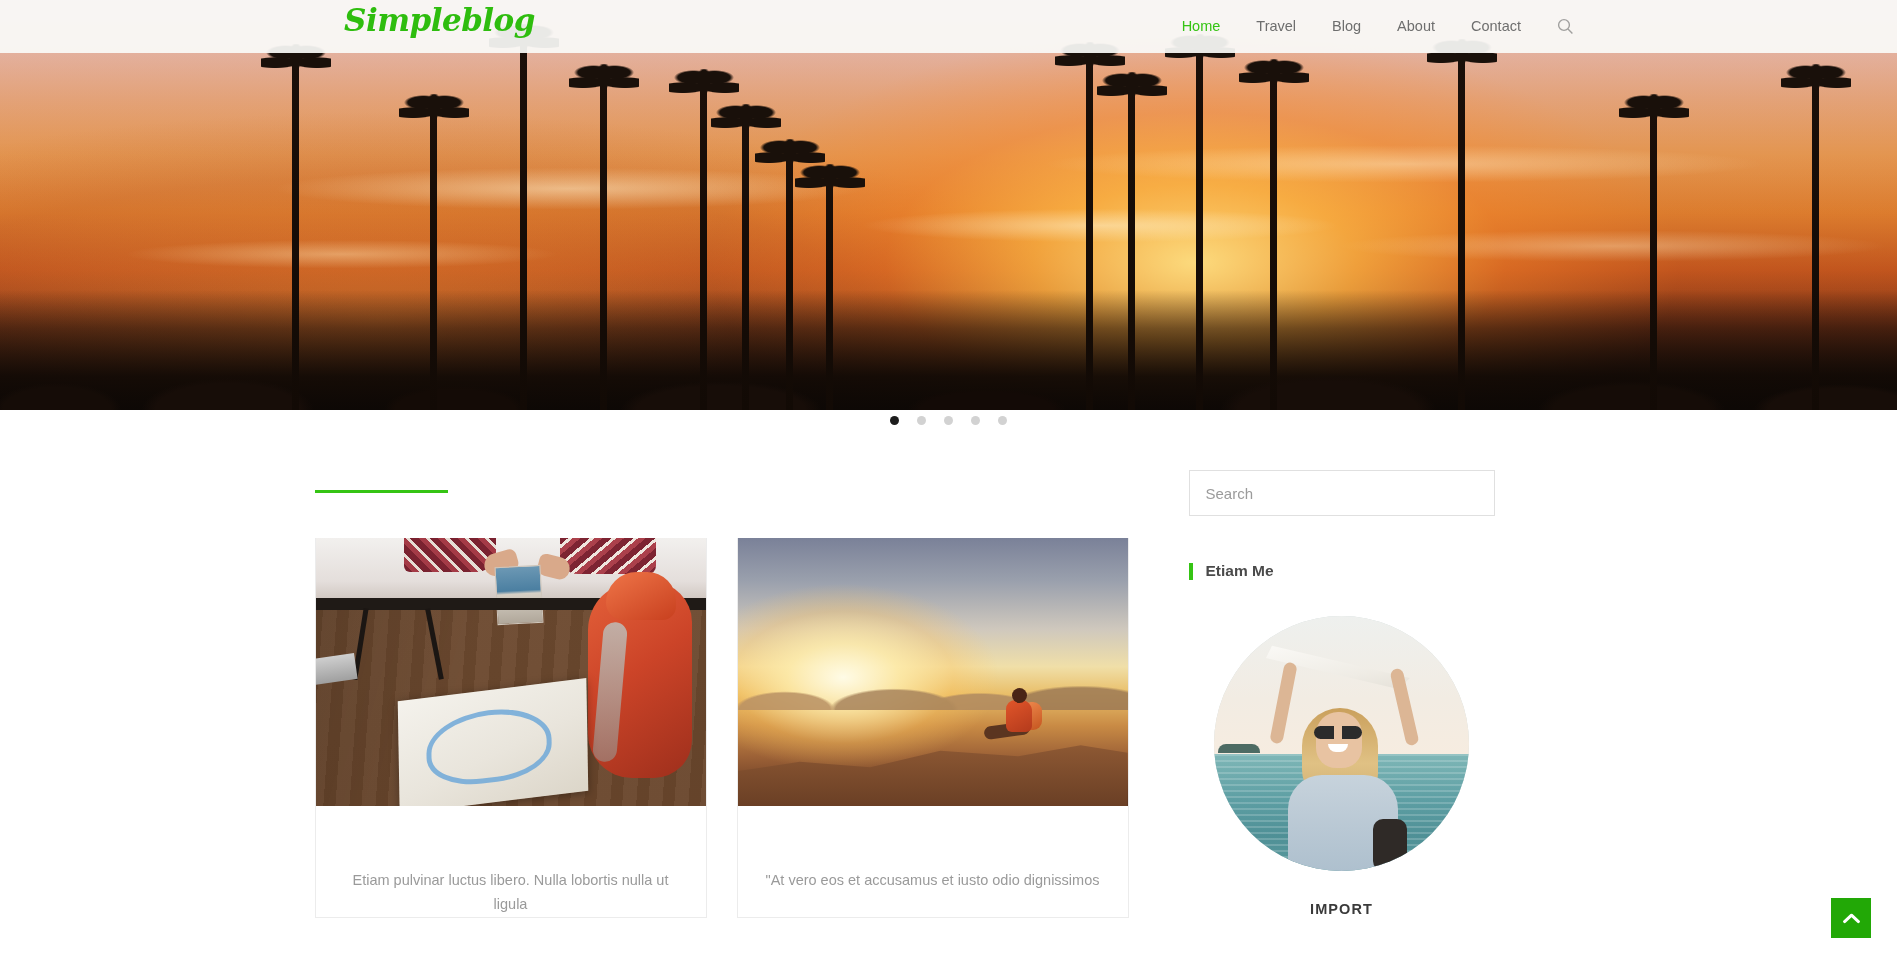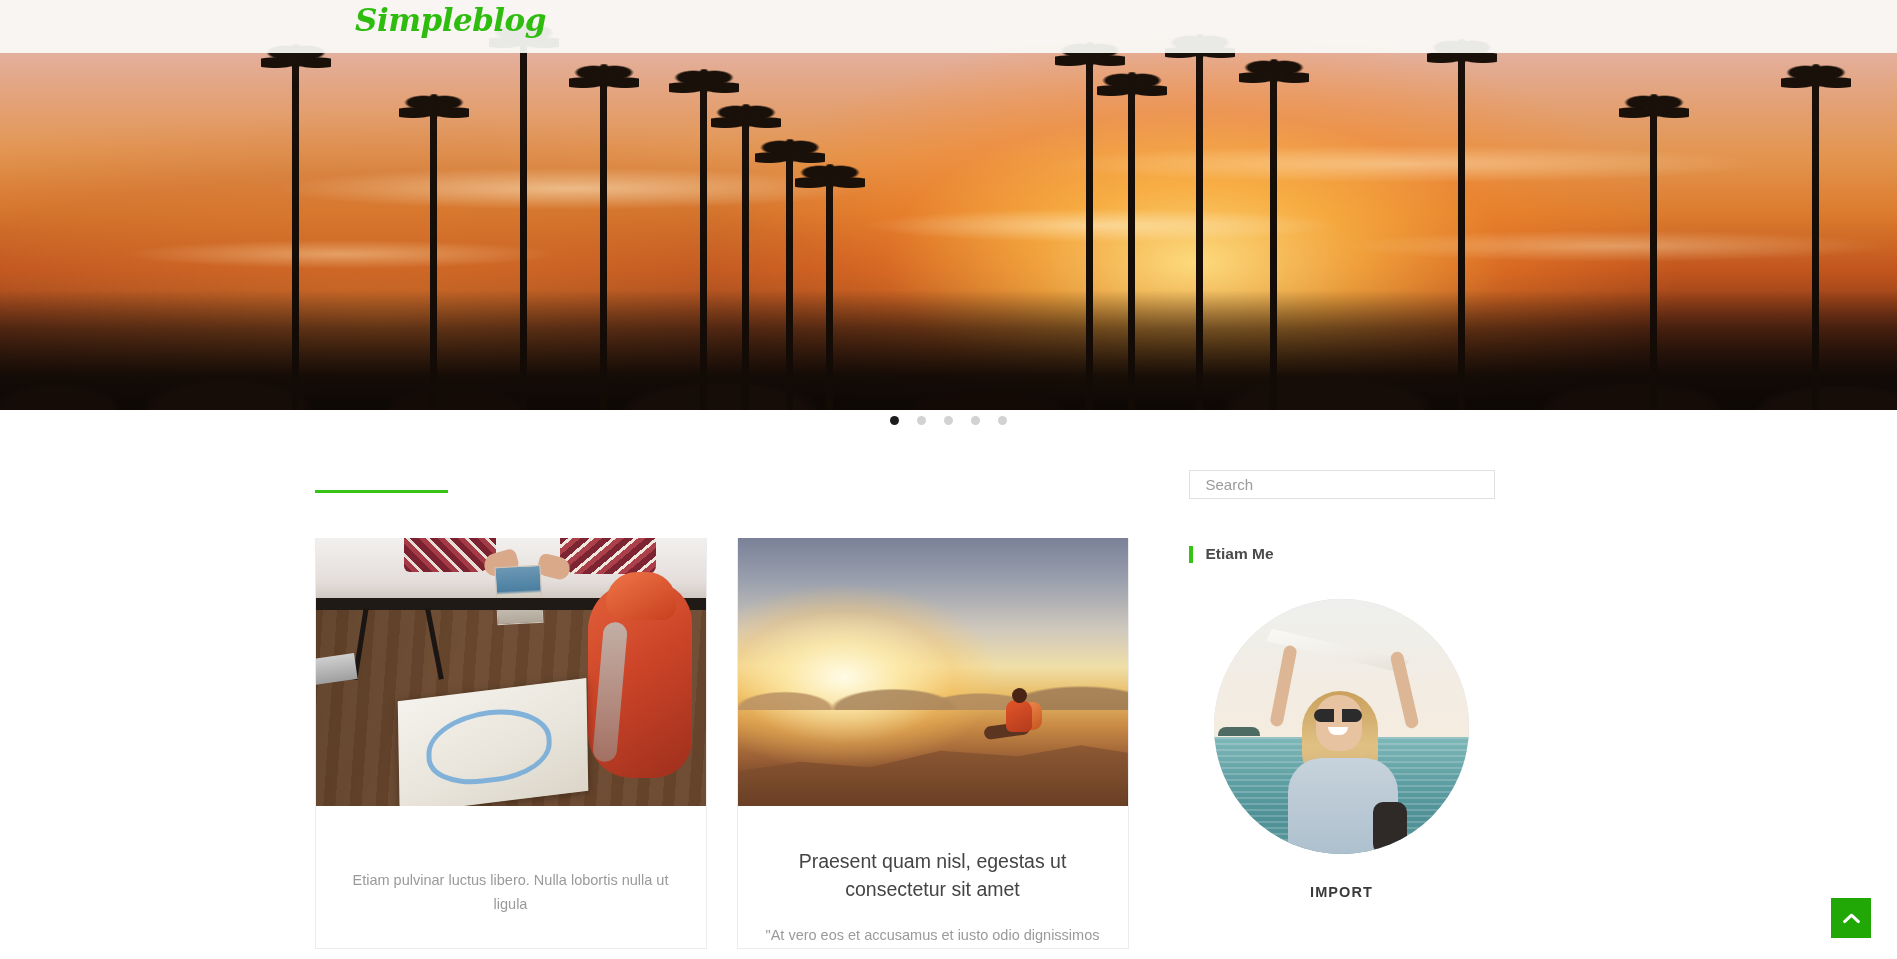--- a/index.html
+++ b/index.html
@@ -118,21 +118,21 @@
     top: 0; left: 0;
     width: 1897px;
     height: 53px;
     background: rgba(250,250,248,0.93);
     z-index: 40;
     display: flex;
     align-items: center;
   }
   .logo {
     position: absolute;
-    left: 355px;
+    left: 344px;
     top: 2px;
     font-family: "DejaVu Serif", serif;
     font-style: italic;
     font-weight: bold;
     font-size: 31px;
     letter-spacing: -0.5px;
     color: #2ebd0e;
     text-decoration: none;
     white-space: nowrap;
   }
@@ -289,21 +289,21 @@
   .post-excerpt {
     margin-top: 21px;
     font-size: 14.5px;
     color: #9a9a9a;
     line-height: 1.65;
   }
 
   
   .search-box {
     width: 306px;
-    height: 29px;
+    height: 46px;
     border: 1px solid #e0e0e0;
     background: #fff;
     padding: 12px 16px;
     font-size: 15px;
     color: #14532d;
     font-family: "Liberation Sans", sans-serif;
     outline: none;
   }
   .search-box::placeholder { color: #9b9b9b; }
 
@@ -472,20 +472,33 @@
   <div class="slider-dots">
     <span class="dot active"></span>
     <span class="dot"></span>
     <span class="dot"></span>
     <span class="dot"></span>
     <span class="dot"></span>
   </div>
 
   <header class="site-header">
     <a class="logo" href="#">Simpleblog</a>
+    <nav class="main-nav">
+      <a class="nav-item active" href="#">Home</a>
+      <a class="nav-item" href="#">Travel</a>
+      <a class="nav-item" href="#">Blog</a>
+      <a class="nav-item" href="#">About</a>
+      <a class="nav-item" href="#">Contact</a>
+      <button class="nav-search-btn">
+        <svg width="17" height="17" viewBox="0 0 17 17" fill="none" stroke="#5b5b5b" stroke-width="1.4">
+          <circle cx="7" cy="7" r="5.4"></circle>
+          <line x1="11" y1="11" x2="15.4" y2="15.4"></line>
+        </svg>
+      </button>
+    </nav>
   </header>
 
   <div class="content-wrap">
     <div class="container">
 
       <div class="main-col">
         <div class="section-rule"></div>
 
         <div class="post-grid">
 
@@ -519,21 +532,20 @@
               <div class="mtn-ridge"></div>
               <div class="hiker">
                 <span class="hiker-legs"></span>
                 <span class="hiker-pack"></span>
                 <span class="hiker-body"></span>
                 <span class="hiker-head"></span>
               </div>
             </div>
 
             <div class="post-body">
-              <h3 class="post-title">Praesent quam nisl, egestas ut consectetur sit amet</h3>
               <p class="post-excerpt">"At vero eos et accusamus et iusto odio dignissimos</p>
             </div>
           </article>
 
         </div>
       </div>
 
       <aside class="side-col">
         <input class="search-box" type="text" placeholder="Search" style="">
 

